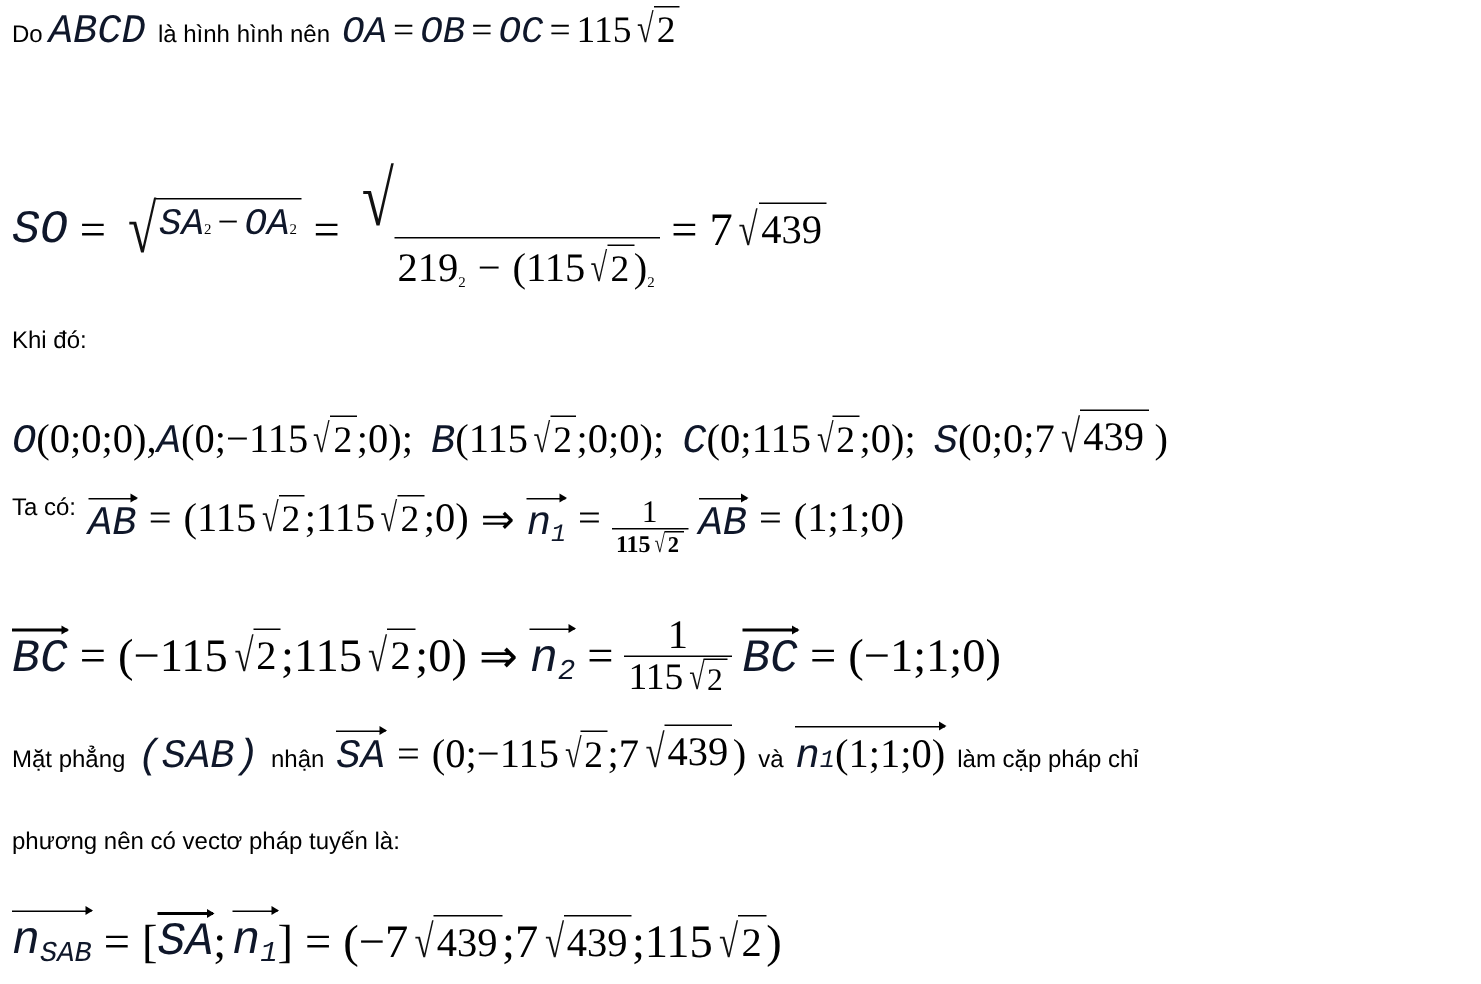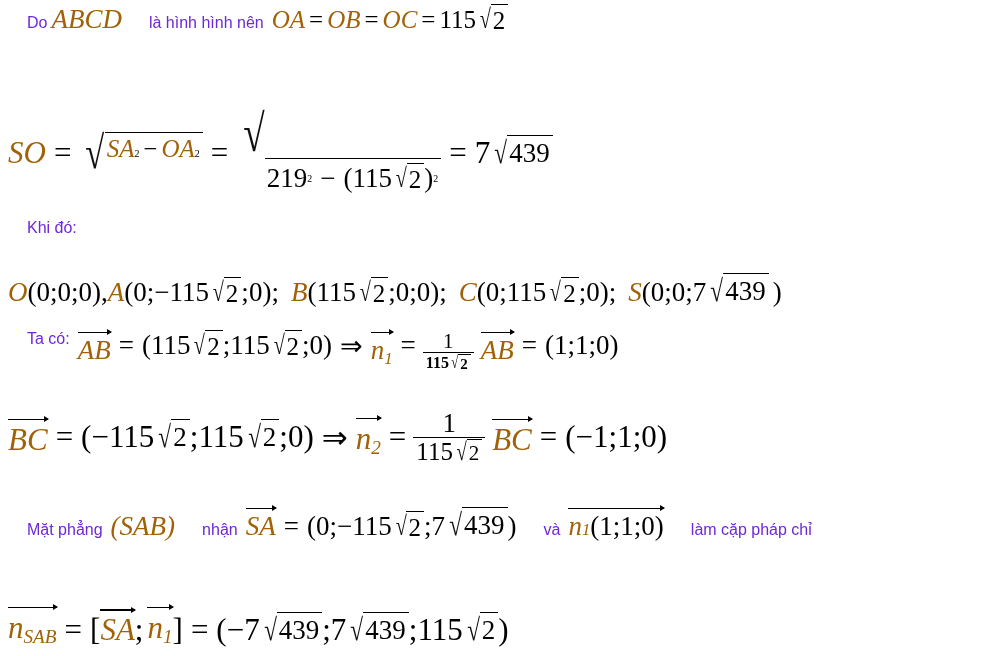--- a/index.html
+++ b/index.html
@@ -23,27 +23,26 @@
   .line {
     position: absolute;
     left: 8px;
     white-space: nowrap;
     display: flex;
     align-items: baseline;
   }
   .txt {
     font-family: "Liberation Sans", sans-serif;
     font-size: 16px;
-    color: #6d28d9;
-    margin-left: 19px;
+    color: #000000;
   }
   .math {
-    font-family: Liberation Serif, serif;
+    font-family: Liberation Mono, monospace;
     font-style: italic;
-    color: #a16207;
+    color: #0f172a;
   }
   .mathup {
     font-family: "Liberation Serif", serif;
     font-style: normal;
     color: #000000;
   }
   .m20 { font-size: 21px; }
   .m24 { font-size: 25px; }
   .m26 { font-size: 27px; }
   .m30 { font-size: 31px; }
@@ -171,21 +170,21 @@
         <span class="sp4"></span>
         <span class="math m24">OA</span>
         <span class="mathup sup m24">2</span>
       </span>
     </span>
     <span class="sp8"></span>
     <span class="mathup m30">=</span>
     <span class="sp8"></span>
     <span class="sqrt">
       <span class="radical" style="font-size:52px; line-height:0.85;">√</span>
-      <span class="rad-body" style="display:inline-flex; align-items:center; padding-top:4px;margin-top:46px;">
+      <span class="rad-body" style="display:inline-flex; align-items:flex-end; padding-top:4px;margin-top:46px;">
         <span class="mathup m26">219</span>
         <span class="mathup sup m26">2</span>
         <span class="sp8"></span>
         <span class="mathup m26">−</span>
         <span class="sp8"></span>
         <span class="mathup m26">(</span>
         <span class="mathup m26">115</span>
         <span class="sqrt">
           <span class="radical m26">√</span>
           <span class="rad-body mathup m24">2</span>
@@ -375,21 +374,21 @@
     <span class="mathup m30">(</span>
     <span class="mathup m30">−</span>
     <span class="mathup m30">1</span>
     <span class="mathup m30">;</span>
     <span class="mathup m30">1</span>
     <span class="mathup m30">;</span>
     <span class="mathup m30">0</span>
     <span class="mathup m30">)</span>
   </div>
 
-  <div class="line" style="top:506px;text-align:right;">
+  <div class="line" style="top:482px;text-align:right;">
     <span class="txt">Mặt phẳng</span>
     <span class="sp8"></span>
     <span class="math m26">(SAB)</span>
     <span class="sp8"></span>
     <span class="txt">nhận</span>
     <span class="sp8"></span>
     <span class="vec math m26"><span class="vbar"></span><span>SA</span></span>
     <span class="sp8"></span>
     <span class="mathup m26">=</span>
     <span class="sp8"></span>
@@ -421,20 +420,23 @@
       <span class="mathup m26">;</span>
       <span class="mathup m26">1</span>
       <span class="mathup m26">;</span>
       <span class="mathup m26">0</span>
       <span class="mathup m26">)</span>
     </span>
     <span class="sp8"></span>
     <span class="txt">làm cặp pháp chỉ</span>
   </div>
 
+  <div class="line" style="top:553px;">
+    <span class="txt">phương nên có vectơ pháp tuyến là:</span>
+  </div>
 
   <div class="line" style="top:605px; align-items:flex-end;">
     <span class="vec math m30"><span class="vbar"></span><span>n</span><span class="sub">SAB</span></span>
     <span class="sp8"></span>
     <span class="mathup m30">=</span>
     <span class="sp8"></span>
     <span class="mathup m30">[</span>
     <span class="vec math m30"><span class="vbar"></span><span>SA</span></span>
     <span class="mathup m30">;</span>
     <span class="sp4"></span>

